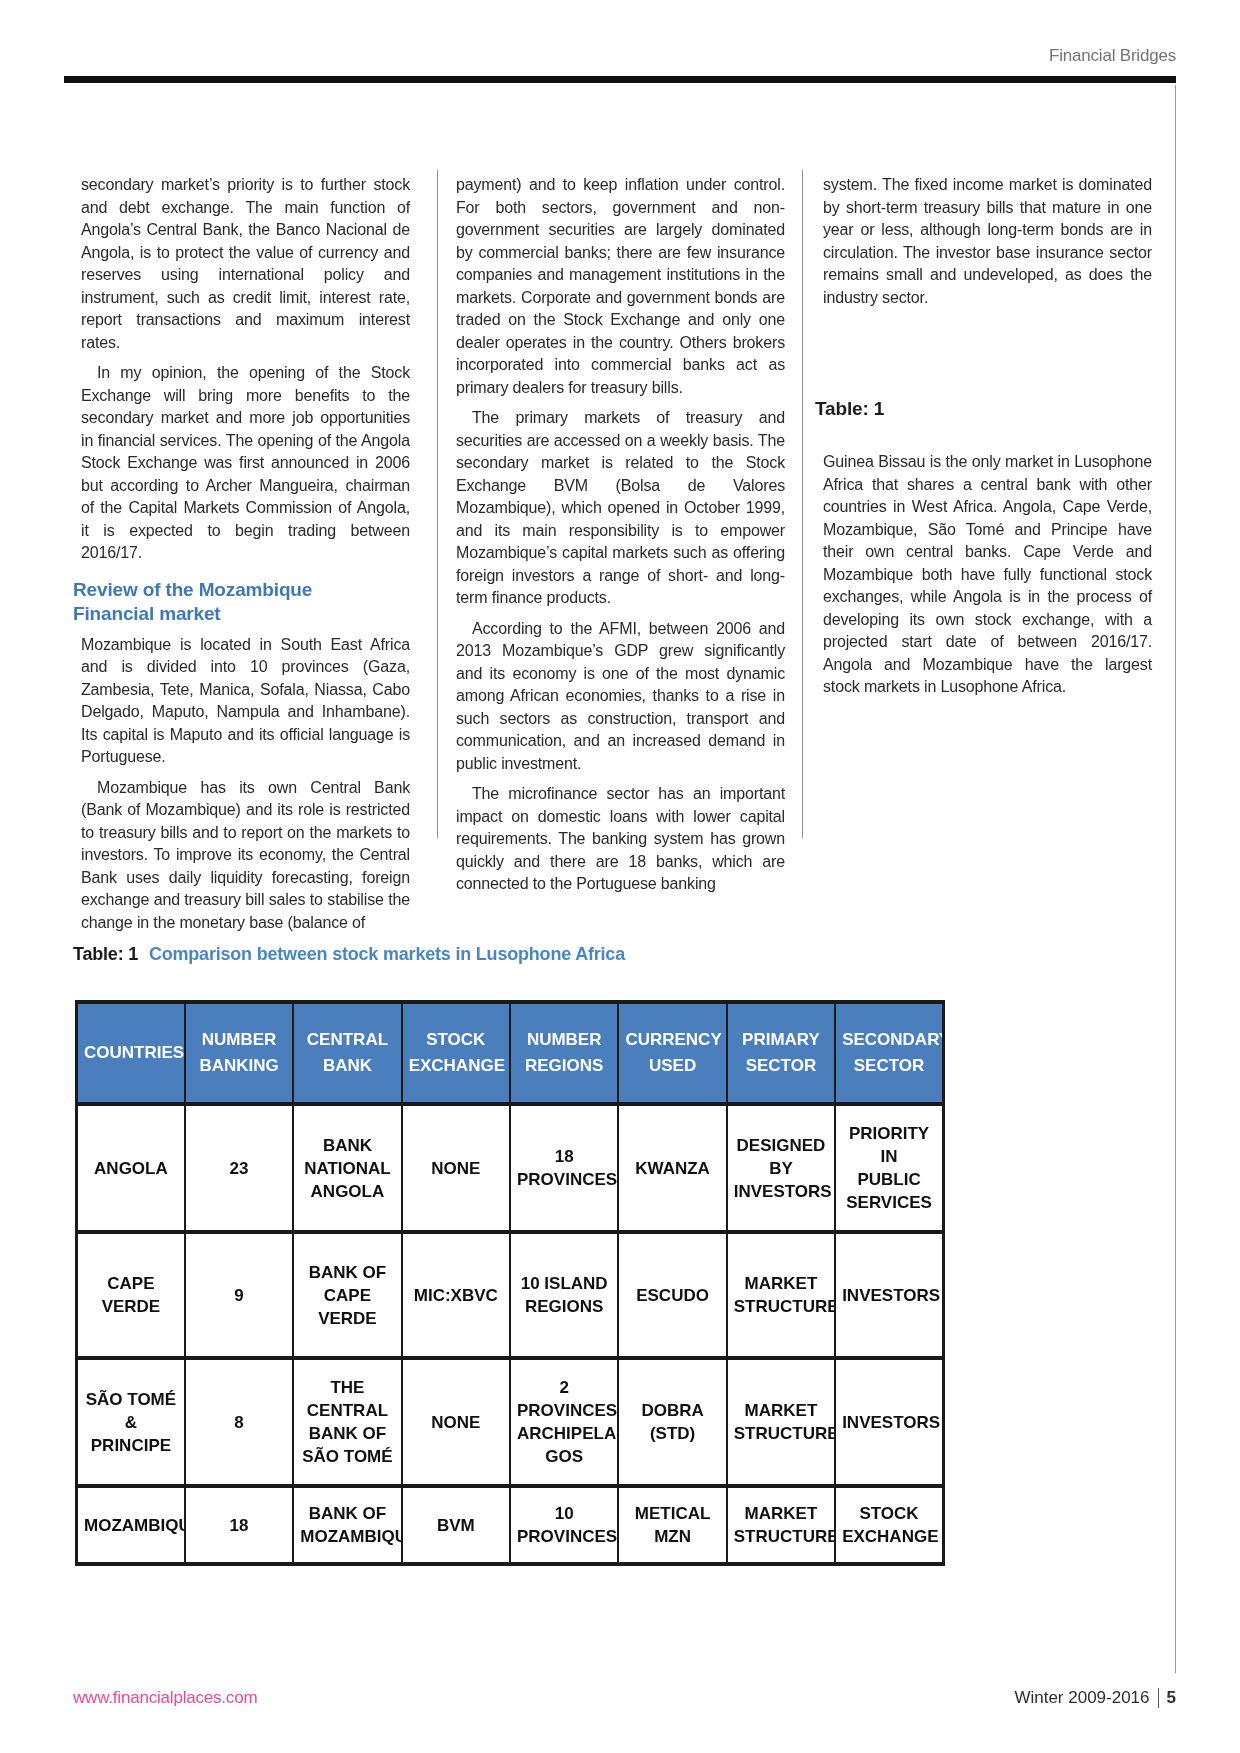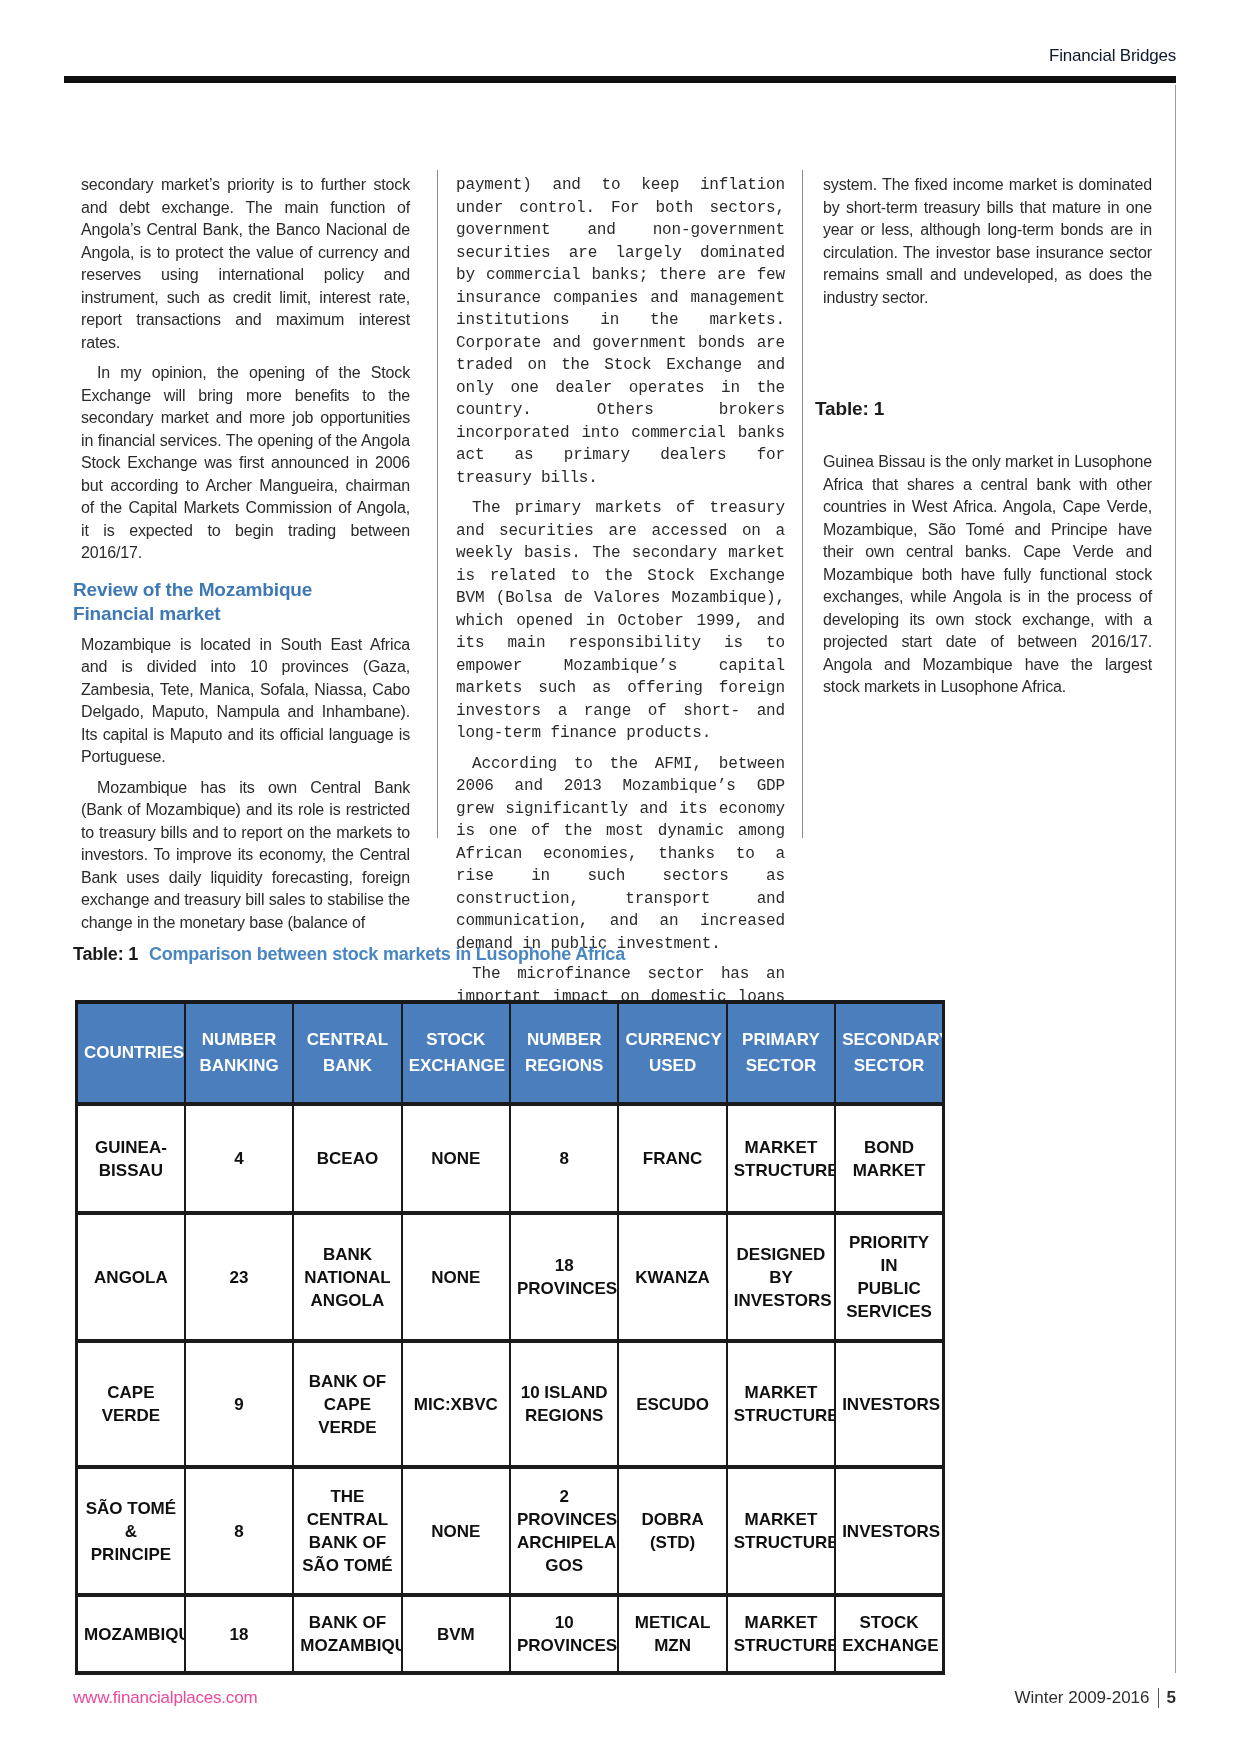--- a/index.html
+++ b/index.html
@@ -2,30 +2,30 @@
 <html><head>
 <meta charset="utf-8">
 <style>
   html,body{margin:0;padding:0;}
   body{
     width:1240px;height:1753px;position:relative;background:#ffffff;
     font-family:"Liberation Sans", sans-serif;color:#2b2a29;overflow:hidden;
   }
   
   .masthead{position:absolute;top:46px;left:64px;width:1112px;text-align:right;
-    font-size:17px;color:#0f172a;letter-spacing:-0.2px;}
+    font-size:17px;color:#737373;letter-spacing:-0.2px;}
   .rule{position:absolute;top:76px;left:64px;width:1112px;height:7px;background:#0f0f0f;}
   .margin-line{position:absolute;top:85px;left:1175px;width:1px;height:1588px;background:#9b9b9b;}
 
   
   .columns{position:absolute;top:166px;left:73px;width:1092px;min-height:672px;}
   .col{position:absolute;top:0;width:345px;font-size:16px;line-height:22.5px;
     text-align:justify;letter-spacing:-0.15px;}
   .col-1{left:0;}
-  .col-2{left:375px;font-family:Liberation Mono, monospace;}
+  .col-2{left:375px;}
   .col-3{left:742px;}
   .col p{margin:8px;}
   .col p.indent{text-indent:16px;}
   .col-divider{position:absolute;top:4px;width:1px;height:668px;background:#8b8b8b;}
   .divider-1{left:364px;}
   .divider-2{left:729px;}
   .section-heading{margin:13px 0 3px 0;font-size:19px;line-height:24px;font-weight:bold;
     color:#3e79b5;white-space:pre-line;text-align:left;}
   .table-ref{margin:88px 0 30px 0;font-size:19px;line-height:24px;font-weight:bold;
     color:#1c1c1c;text-align:left;}
@@ -114,33 +114,20 @@
 REGIONS</th>
         <th>CURRENCY
 USED</th>
         <th>PRIMARY
 SECTOR</th>
         <th>SECONDARY
 SECTOR</th>
       </tr>
     </thead>
     <tbody>
-      <tr class="r1">
-        <td>GUINEA-
-BISSAU</td>
-        <td>4</td>
-        <td>BCEAO</td>
-        <td>NONE</td>
-        <td>8</td>
-        <td>FRANC</td>
-        <td>MARKET
-STRUCTURE</td>
-        <td>BOND
-MARKET</td>
-      </tr>
       <tr class="r2">
         <td>ANGOLA</td>
         <td>23</td>
         <td>BANK
 NATIONAL
 ANGOLA</td>
         <td>NONE</td>
         <td>18
 PROVINCES</td>
         <td>KWANZA</td>

